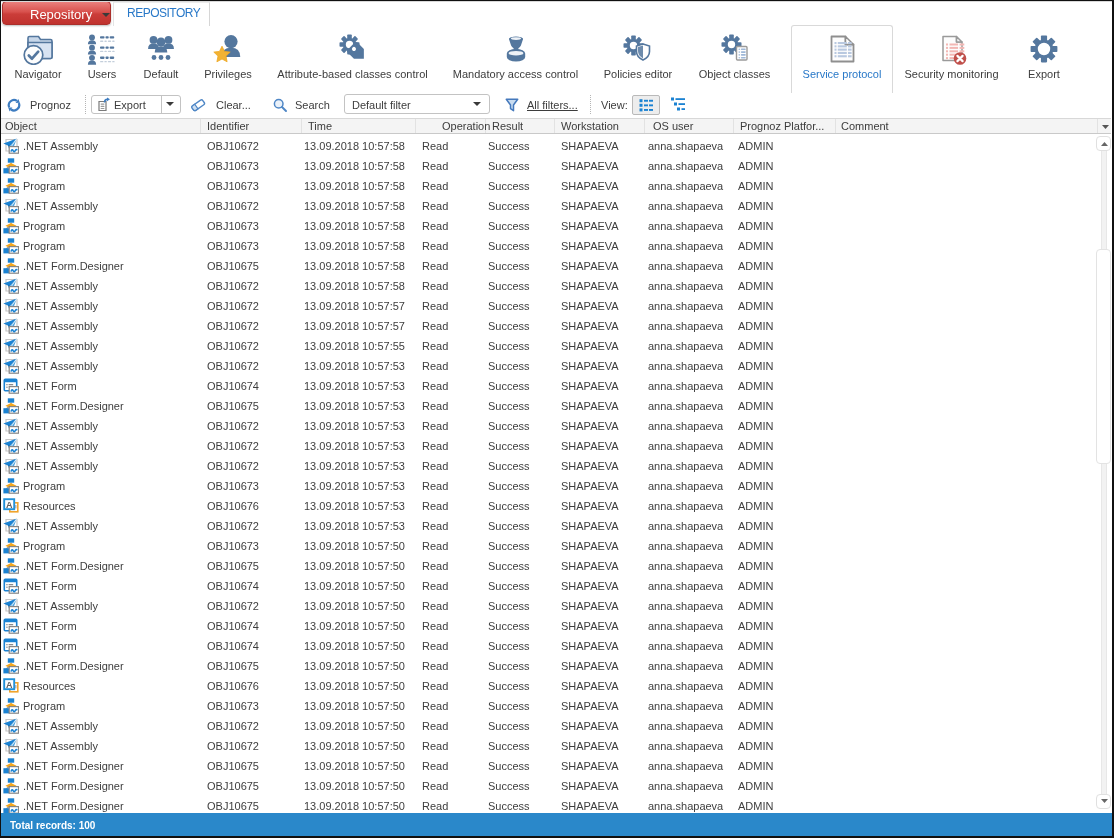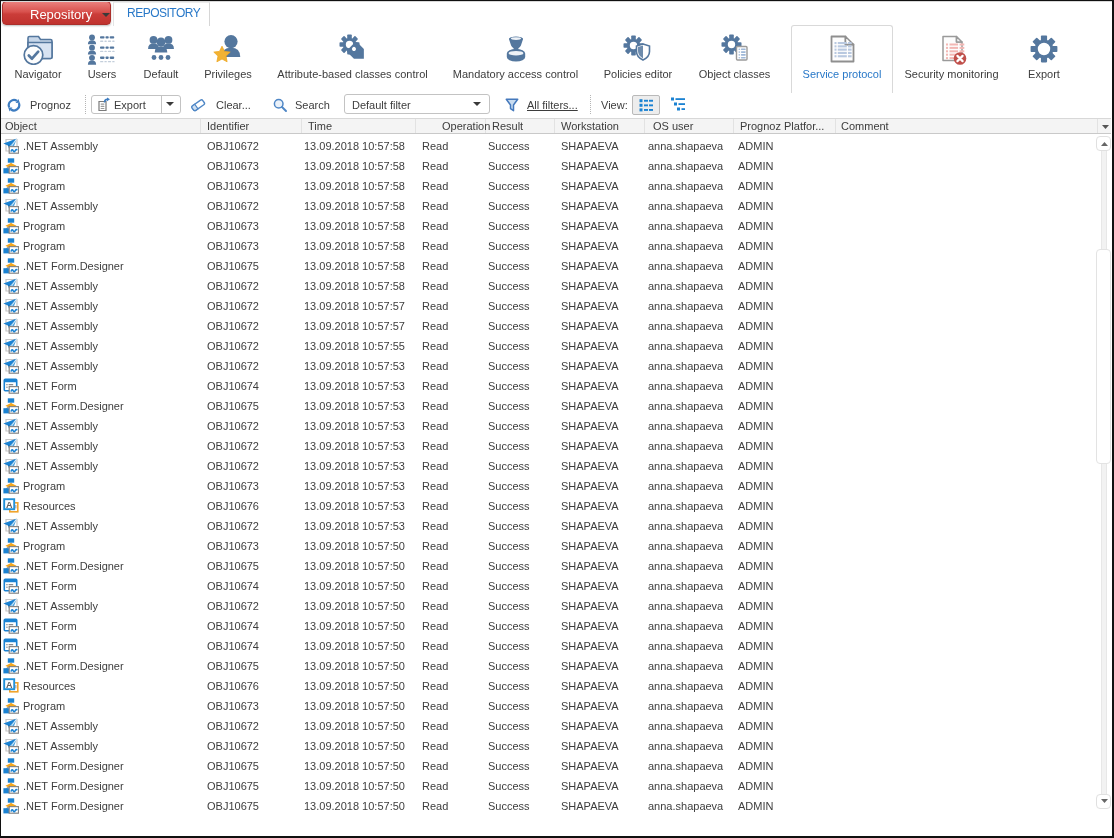--- a/index.html
+++ b/index.html
@@ -1024,12 +1024,15 @@
         <path d="M1,1 l3.5,4 l3.5,-4 z" fill="#666"></path>
       </svg>
     </span>
 <div class="abs" style="left:1095px;top:248px;width:15px;height:215px;background:#fff;border:1px solid #e3e3e3;border-radius:4px;"></div>
 <div class="abs" style="left:1095px;top:793px;width:15px;height:15px;background:#fff;border:1px solid #e0e0e0;border-radius:4px;"></div>
 <span class="abs" style="left:1099px;top:797px">
       <svg width="9" height="6" viewBox="0 0 9 6" style="">
         <path d="M1,1 l3.5,4 l3.5,-4 z" fill="#666"></path>
       </svg>
     </span>
+<div class="abs" style="left:0;top:812px;width:1111px;height:23px;background:#2a88ca;">
+      <span class="lbl" style="left:9px;top:7px;color:#fff;font-weight:bold;font-size:10px;">Total records: 100</span>
+    </div>
 </div>
 </body></html>

